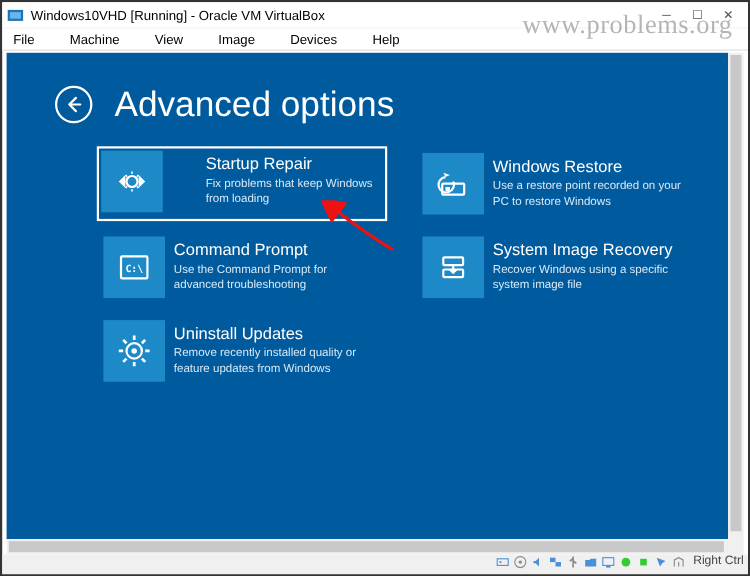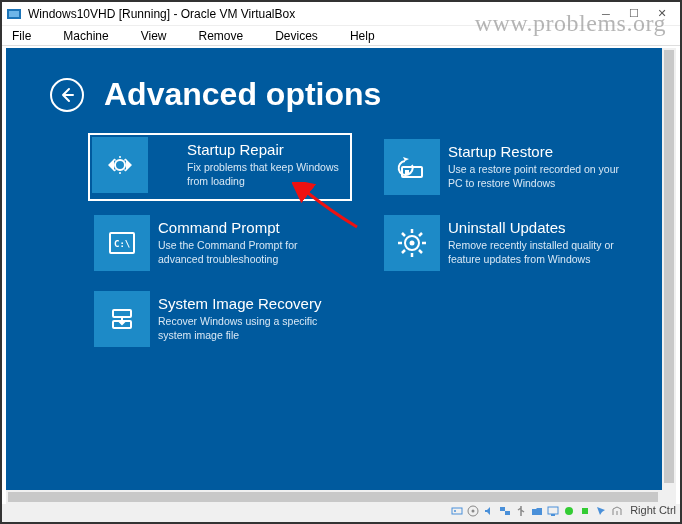--- a/index.html
+++ b/index.html
@@ -23,21 +23,21 @@
 
 
 .vb-status { position: absolute; left: 0; right: 0; bottom: 0; height: 18px; background: #f0f0f0; display: flex; align-items: flex-start; justify-content: flex-end; padding: 0 4px; gap: 2px; }
 .status-ico { width: 14px; height: 14px; display: flex; align-items: center; justify-content: center; font-size: 10px; }
 .status-text { font-size: 11px; color: #444; margin-left: 4px; }
 
 
 .recovery { padding: 28px 44px; color: #fff; }
 .header-row { display: flex; align-items: center; margin-bottom: 22px; }
 .back-btn { width: 34px; height: 34px; border: 2px solid #fff; border-radius: 50%; display: flex; align-items: center; justify-content: center; margin-right: 20px; }
-.page-title { font-size: 32px; font-weight: 700; color: #fff; }
+.page-title { font-size: 32px; font-weight: 400; color: #fff; }
 
 .tiles { display: grid; grid-template-columns: 260px 260px; gap: 12px 30px; margin-left: 40px; }
 .tile { display: flex; align-items: flex-start; position: relative; padding: 4px; }
 .tile.selected { outline: 2px solid #fff; padding: 2px; gap: 31px; }
 .tile-icon { width: 56px; height: 56px; background: #1d8ac7; display: flex; align-items: center; justify-content: center; flex-shrink: 0; }
 .tile-text { padding: 4px 8px; }
 .tile-title { font-size: 15px; font-weight: 400; color: #fff; line-height: 1.2; margin-bottom: 2px; }
 .tile-desc { font-size: 10.5px; color: #d8e8f5; line-height: 1.3; }
 
 
@@ -63,21 +63,21 @@
     <div class="vb-winbtn">─</div>
     <div class="vb-winbtn">☐</div>
     <div class="vb-winbtn">✕</div>
   </div>
 </div>
 
 <div class="vb-menubar">
   <span class="vb-menuitem">File</span>
   <span class="vb-menuitem">Machine</span>
   <span class="vb-menuitem">View</span>
-  <span class="vb-menuitem">Remove</span>
+  <span class="vb-menuitem">Image</span>
   <span class="vb-menuitem">Devices</span>
   <span class="vb-menuitem">Help</span>
 </div>
 
 <div class="vm-display">
   <div class="recovery">
     <div class="header-row">
       <div class="back-btn">
         <svg width="18" height="18" viewBox="0 0 18 18">
             <path d="M11 3 L5 9 L11 15 M5 9 H15" stroke="#fff" stroke-width="2" fill="none" stroke-linecap="round" stroke-linejoin="round"></path>
@@ -105,63 +105,63 @@
       <div class="tile">
         <div class="tile-icon">
           <svg width="36" height="36" viewBox="0 0 36 36">
               <rect x="8" y="18" width="20" height="10" rx="1" fill="none" stroke="#fff" stroke-width="2"></rect>
               <rect x="11" y="21" width="4" height="4" fill="#fff"></rect>
               <path d="M18 16 A7 7 0 1 1 11 12" fill="none" stroke="#fff" stroke-width="2"></path>
               <path d="M9 8 L11 12 L15 10 Z" fill="#fff"></path>
             </svg>
         </div>
         <div class="tile-text">
-          <div class="tile-title">Startup Restore</div>
+          <div class="tile-title">Windows Restore</div>
           <div class="tile-desc">Use a restore point recorded on your PC to restore Windows</div>
         </div>
       </div>
 
       <div class="tile">
         <div class="tile-icon">
           <svg width="36" height="36" viewBox="0 0 36 36">
               <rect x="6" y="8" width="24" height="20" rx="1" fill="none" stroke="#fff" stroke-width="2"></rect>
               <text x="10" y="22" font-size="9" fill="#fff" font-family="monospace" font-weight="bold">C:\</text>
             </svg>
         </div>
         <div class="tile-text">
           <div class="tile-title">Command Prompt</div>
           <div class="tile-desc">Use the Command Prompt for advanced troubleshooting</div>
+        </div>
+      </div>
+
+      <div class="tile">
+        <div class="tile-icon">
+          <svg width="36" height="36" viewBox="0 0 36 36">
+              <rect x="9" y="9" width="18" height="7" rx="1" fill="none" stroke="#fff" stroke-width="2"></rect>
+              <rect x="9" y="20" width="18" height="7" rx="1" fill="none" stroke="#fff" stroke-width="2"></rect>
+              <path d="M18 16 v6 M15 20 l3 3 l3 -3" fill="none" stroke="#fff" stroke-width="2"></path>
+            </svg>
+        </div>
+        <div class="tile-text">
+          <div class="tile-title">System Image Recovery</div>
+          <div class="tile-desc">Recover Windows using a specific system image file</div>
         </div>
       </div>
 
       <div class="tile">
         <div class="tile-icon">
           <svg width="36" height="36" viewBox="0 0 36 36">
               <circle cx="18" cy="18" r="7" fill="none" stroke="#fff" stroke-width="2"></circle>
               <path d="M18 8v-4M18 32v-4M8 18h-4M32 18h-4M11 11l-3-3M25 25l3 3M11 25l-3 3M25 11l3-3" stroke="#fff" stroke-width="2.5"></path>
               <circle cx="18" cy="18" r="2.5" fill="#fff"></circle>
             </svg>
         </div>
         <div class="tile-text">
           <div class="tile-title">Uninstall Updates</div>
           <div class="tile-desc">Remove recently installed quality or feature updates from Windows</div>
-        </div>
-      </div>
-
-      <div class="tile">
-        <div class="tile-icon">
-          <svg width="36" height="36" viewBox="0 0 36 36">
-              <rect x="9" y="9" width="18" height="7" rx="1" fill="none" stroke="#fff" stroke-width="2"></rect>
-              <rect x="9" y="20" width="18" height="7" rx="1" fill="none" stroke="#fff" stroke-width="2"></rect>
-              <path d="M18 16 v6 M15 20 l3 3 l3 -3" fill="none" stroke="#fff" stroke-width="2"></path>
-            </svg>
-        </div>
-        <div class="tile-text">
-          <div class="tile-title">System Image Recovery</div>
-          <div class="tile-desc">Recover Windows using a specific system image file</div>
         </div>
       </div>
 
     </div>
   </div>
 </div>
 
 <div class="scrollbar-v"></div>
 <div class="scrollbar-h"></div>
 

